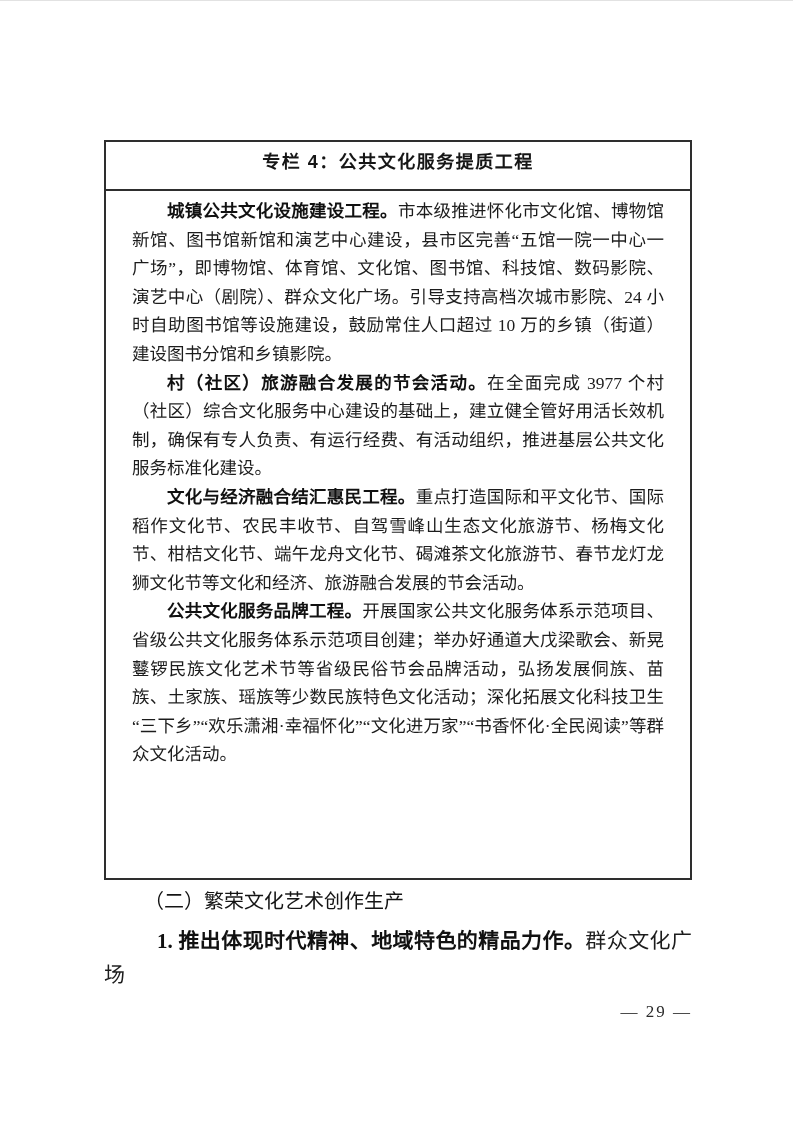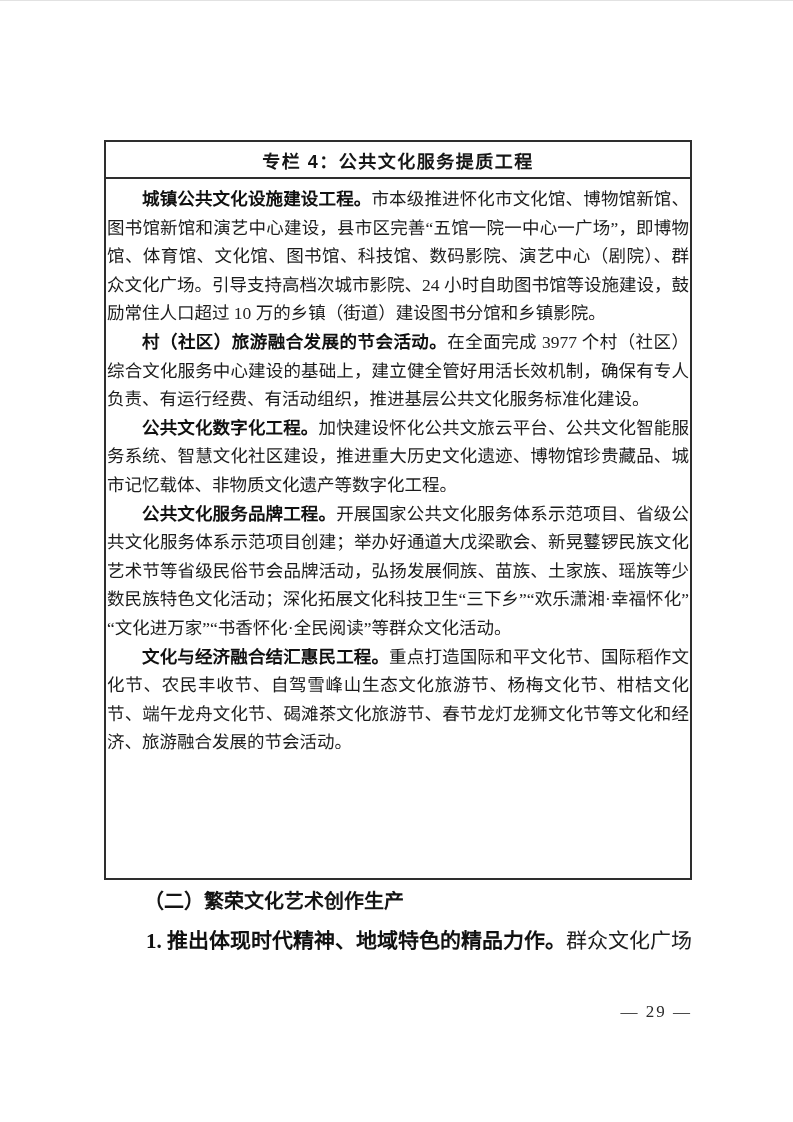--- a/index.html
+++ b/index.html
@@ -33,26 +33,26 @@
     box-sizing: border-box;
     overflow: hidden;
   }
   .panel-title {
     text-align: center;
     font-family: "Liberation Sans", "DejaVu Sans", sans-serif;
     font-weight: 700;
     font-size: 18px;
     line-height: 24px;
     letter-spacing: 1.5px;
-    padding: 8px 0 3px;
+    padding: 8px 0 15px;
     border-bottom: 2px solid #2e2e2e;
     color: #161616;
   }
   .panel-body {
-    padding: 6px 1px 8px;
+    padding: 6px 26px 8px;
     font-size: 17.5px;
     line-height: 28.6px;
     text-align: justify;
     text-justify: inter-ideograph;
     color: #1c1c1c;
   }
   .panel-body p {
     margin: 0;
     text-indent: 2em;
   }
@@ -62,39 +62,40 @@
   }
   .section-heading {
     position: absolute;
     left: 104px;
     top: 886px;
     width: 588px;
     margin: 0;
     text-indent: 2em;
     font-size: 20px;
     line-height: 30px;
-    font-weight: 700;
+    font-weight: 400;
     color: #141414;
   }
   .numbered-item {
     position: absolute;
     left: 104px;
     top: 924px;
     width: 588px;
     margin: 0;
     text-indent: 2em;
     font-size: 21px;
     line-height: 34px;
     text-align: justify;
     text-justify: inter-ideograph;
     color: #1c1c1c;
   }
   .numbered-item b {
     font-weight: 700;
     color: #111111;
+    margin-left: 11px;
   }
   .page-number {
     position: absolute;
     right: 101px;
     top: 1002px;
     font-size: 17px;
     letter-spacing: 2px;
     color: #2a2a2a;
   }
 </style>
@@ -102,23 +103,22 @@
 <body>
 
 <div class="page">
   <div class="top-edge"></div>
 
   <div class="panel">
     <div class="panel-title">专栏 4：公共文化服务提质工程</div>
     <div class="panel-body">
       <p><b>城镇公共文化设施建设工程。</b><span>市本级推进怀化市文化馆、博物馆新馆、图书馆新馆和演艺中心建设，县市区完善“五馆一院一中心一广场”，即博物馆、体育馆、文化馆、图书馆、科技馆、数码影院、演艺中心（剧院）、群众文化广场。引导支持高档次城市影院、24 小时自助图书馆等设施建设，鼓励常住人口超过 10 万的乡镇（街道）建设图书分馆和乡镇影院。</span></p>
       <p><b>村（社区）旅游融合发展的节会活动。</b><span>在全面完成 3977 个村（社区）综合文化服务中心建设的基础上，建立健全管好用活长效机制，确保有专人负责、有运行经费、有活动组织，推进基层公共文化服务标准化建设。</span></p>
-      <p><b>公共文化数字化工程。</b><span>加快建设怀化公共文旅云平台、公共文化智能服务系统、智慧文化社区建设，推进重大历史文化遗迹、博物馆珍贵藏品、城市记忆载体、非物质文化遗产等数字化工程。</span></p>
+      <p><b>文化与经济融合结汇惠民工程。</b><span>重点打造国际和平文化节、国际稻作文化节、农民丰收节、自驾雪峰山生态文化旅游节、杨梅文化节、柑桔文化节、端午龙舟文化节、碣滩茶文化旅游节、春节龙灯龙狮文化节等文化和经济、旅游融合发展的节会活动。</span></p>
       <p><b>公共文化服务品牌工程。</b><span>开展国家公共文化服务体系示范项目、省级公共文化服务体系示范项目创建；举办好通道大戊梁歌会、新晃鼟锣民族文化艺术节等省级民俗节会品牌活动，弘扬发展侗族、苗族、土家族、瑶族等少数民族特色文化活动；深化拓展文化科技卫生“三下乡”“欢乐潇湘·幸福怀化”“文化进万家”“书香怀化·全民阅读”等群众文化活动。</span></p>
-      <p><b>文化与经济融合结汇惠民工程。</b><span>重点打造国际和平文化节、国际稻作文化节、农民丰收节、自驾雪峰山生态文化旅游节、杨梅文化节、柑桔文化节、端午龙舟文化节、碣滩茶文化旅游节、春节龙灯龙狮文化节等文化和经济、旅游融合发展的节会活动。</span></p>
     </div>
   </div>
 
   <h3 class="section-heading">（二）繁荣文化艺术创作生产</h3>
 
   <p class="numbered-item"><b>1. 推出体现时代精神、地域特色的精品力作。</b><span>群众文化广场</span></p>
 
   <div class="page-number">— 29 —</div>
 </div>
 

